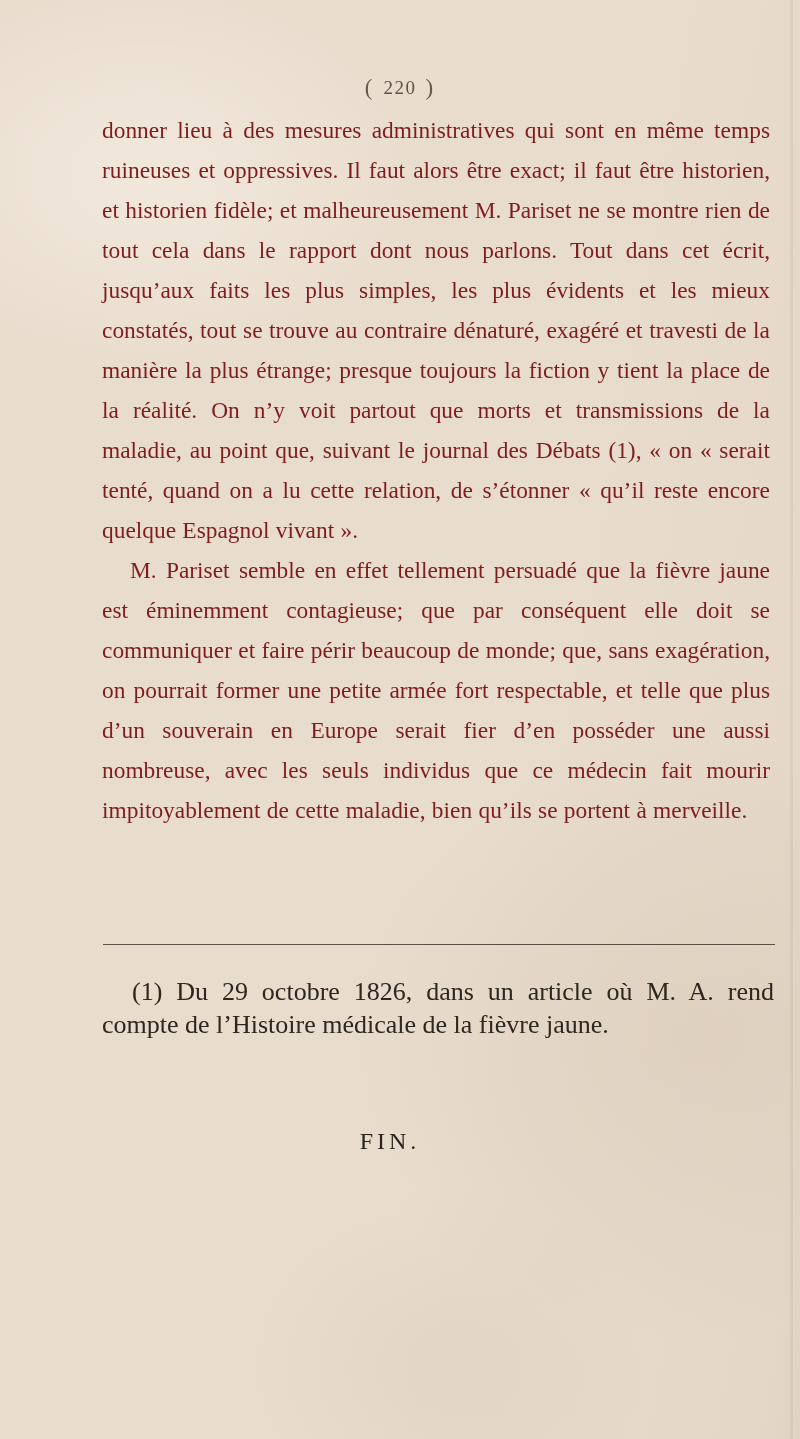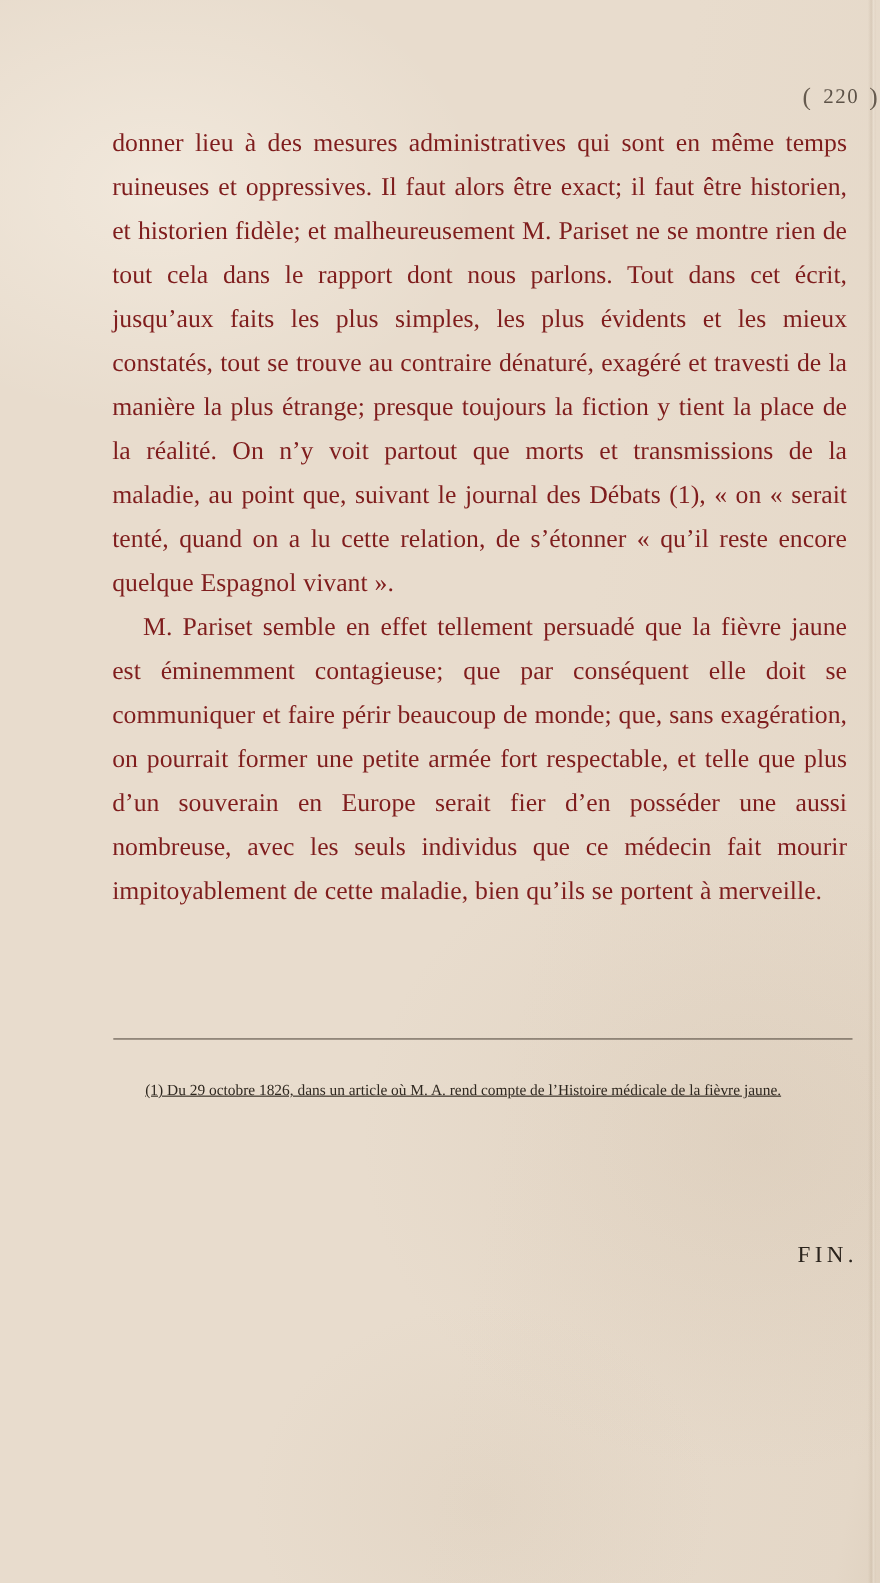--- a/index.html
+++ b/index.html
@@ -40,21 +40,21 @@
   .page {
     position: absolute;
     inset: 0;
   }
 
   .page-header {
     position: absolute;
     top: 74px;
     left: 0;
     width: 800px;
-    text-align: right;
+    text-align: center;
     font-size: 20px;
     letter-spacing: 2px;
     color: #4a4036;
     opacity: 0.88;
   }
   .page-header .paren {
     font-size: 23px;
     color: #554a3e;
     position: relative;
     top: 1px;
@@ -103,36 +103,35 @@
   }
 
   .footnote-block {
     position: absolute;
     top: 975px;
     left: 102px;
     width: 672px;
   }
   p.footnote {
     margin: 0;
-    font-size: 14px;
+    font-size: 26px;
     line-height: 33px;
     text-align: justify;
     text-align-last: left;
     text-indent: 30px;
     color: #2e271f;
-    text-decoration: underline;
   }
 
   .end-mark {
     position: absolute;
     top: 1128px;
     left: 0;
     width: 780px;
-    text-align: right;
-    font-size: 21px;
+    text-align: center;
+    font-size: 24px;
     letter-spacing: 4px;
     color: #2b241d;
   }
 </style>
 </head>
 <body>
 
 <div class="page">
 
   <div class="paper-grain"></div>

